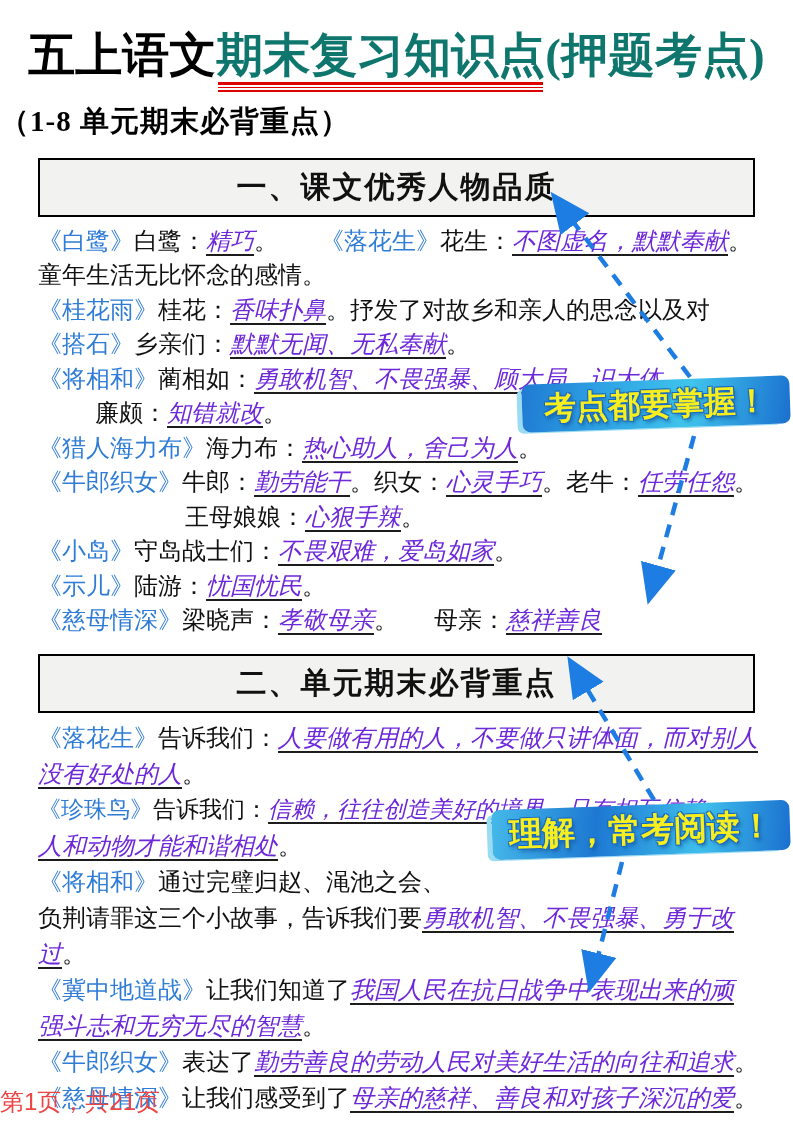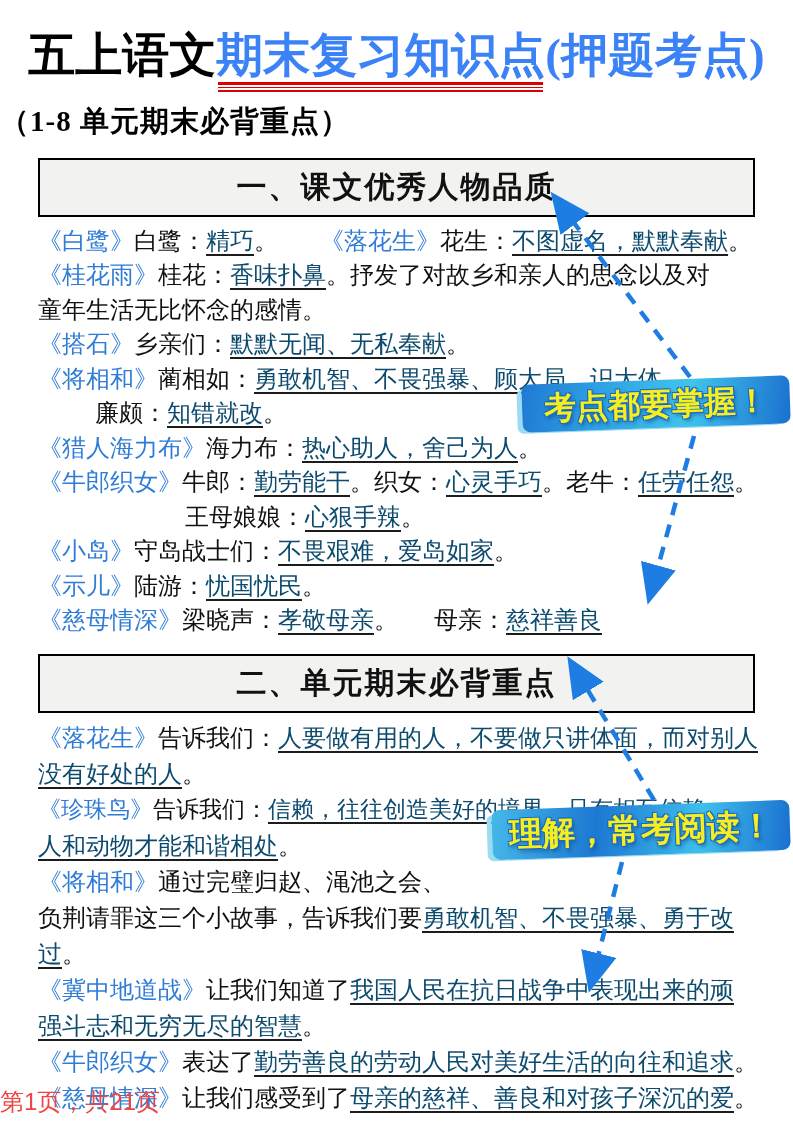--- a/index.html
+++ b/index.html
@@ -5,41 +5,41 @@
   html,body{margin:0;padding:0;background:#ffffff;}
   .page{
     position:relative;width:793px;height:1122px;background:#ffffff;
     font-family:"Liberation Serif","DejaVu Serif",serif;overflow:hidden;
   }
   
   .title{
     text-align:center;padding-top:26px;font-size:47px;font-weight:900;
     white-space:nowrap;line-height:1.25;letter-spacing:0px;color:#000;
   }
-  .t-red{color:#3b82f6;}
+  .t-red{color:#0f766e;}
   .t-underline{display:inline-block;position:relative;padding-bottom:3px;}
   .t-underline::after{
     content:"";position:absolute;left:2px;right:2px;bottom:-4px;height:10px;
     background:linear-gradient(#de0000 0 3px,transparent 3px 5px,#de0000 5px 6.5px,transparent 6.5px 8px,#de0000 8px 10px);
   }
   .subtitle{font-size:29px;font-weight:bold;margin-top:14px;color:#000;letter-spacing:1px;}
   
   .secbox{
     margin:16px 38px 4px;border:2px solid #000000;background:#f2f2f0;
     text-align:center;font-size:30px;font-weight:bold;color:#111;
     padding:7px 0;letter-spacing:2px;
   }
   
   .content{padding:3px 38px 0;}
   .line{font-size:24px;line-height:34.5px;white-space:nowrap;color:#111;}
   .sec2 .line{line-height:36px;}
   .line.small{font-size:23px;}
   .seg.k{color:#111;}
   .seg.b{color:#2e7cd6;}
-  .seg.r{color:#0c4a6e;}
+  .seg.r{color:#6d28d9;font-style:italic;}
   .seg.u{border-bottom:2px solid #1c1c1c;padding-bottom:0;}
   .spacer{display:inline-block;}
   
   .banner{
     position:absolute;color:#f6ee1e;font-weight:bold;
     font-family:"Liberation Sans","DejaVu Sans",sans-serif;
     text-align:center;transform:rotate(-2deg);border-radius:8px;white-space:nowrap;
     text-shadow:1px 1px 0 #1a6ac0,-1px 1px 0 #1a6ac0,1px -1px 0 #1a6ac0,-1px -1px 0 #1a6ac0,2px 3px 4px rgba(10,60,130,.55);
   }
   .banner1{
@@ -67,22 +67,22 @@
 
   <div class="title"><span>五上语文</span><span class="t-red t-underline">期末复习知识点</span><span class="t-red">(押题考点)</span></div>
 
   <div class="subtitle">（1-8 单元期末必背重点）</div>
 
   <div class="secbox">
     <span>一、课文优秀人物品质</span>
   </div>
   <div class="content sec1">
       <div class="line"><span class="seg b">《白鹭》</span><span class="seg k">白鹭：</span><span class="seg r u">精巧</span><span class="seg k">。</span><span class="spacer" style="width: 42px;"></span><span class="seg b">《落花生》</span><span class="seg k">花生：</span><span class="seg r u">不图虚名，默默奉献</span><span class="seg k">。</span></div>
+      <div class="line"><span class="seg k">童年生活无比怀念的感情。</span></div>
       <div class="line"><span class="seg b">《桂花雨》</span><span class="seg k">桂花：</span><span class="seg r u">香味扑鼻</span><span class="seg k">。抒发了对故乡和亲人的思念以及对</span></div>
-      <div class="line"><span class="seg k">童年生活无比怀念的感情。</span></div>
       <div class="line"><span class="seg b">《搭石》</span><span class="seg k">乡亲们：</span><span class="seg r u">默默无闻、无私奉献</span><span class="seg k">。</span></div>
       <div class="line"><span class="seg b">《将相和》</span><span class="seg k">蔺相如：</span><span class="seg r u">勇敢机智、不畏强暴、顾大局、识大体</span><span class="seg r">，</span></div>
       <div class="line" style="padding-left: 57px;"><span class="seg k">廉颇：</span><span class="seg r u">知错就改</span><span class="seg k">。</span></div>
       <div class="line"><span class="seg b">《猎人海力布》</span><span class="seg k">海力布：</span><span class="seg r u">热心助人，舍己为人</span><span class="seg k">。</span></div>
       <div class="line"><span class="seg b">《牛郎织女》</span><span class="seg k">牛郎：</span><span class="seg r u">勤劳能干</span><span class="seg k">。</span><span class="seg k">织女：</span><span class="seg r u">心灵手巧</span><span class="seg k">。</span><span class="seg k">老牛：</span><span class="seg r u">任劳任怨</span><span class="seg k">。</span></div>
       <div class="line" style="padding-left: 147px;"><span class="seg k">王母娘娘：</span><span class="seg r u">心狠手辣</span><span class="seg k">。</span></div>
       <div class="line"><span class="seg b">《小岛》</span><span class="seg k">守岛战士们：</span><span class="seg r u">不畏艰难，爱岛如家</span><span class="seg k">。</span></div>
       <div class="line"><span class="seg b">《示儿》</span><span class="seg k">陆游：</span><span class="seg r u">忧国忧民</span><span class="seg k">。</span></div>
       <div class="line"><span class="seg b">《慈母情深》</span><span class="seg k">梁晓声：</span><span class="seg r u">孝敬母亲</span><span class="seg k">。</span><span class="spacer" style="width: 36px;"></span><span class="seg k">母亲：</span><span class="seg r u">慈祥善良</span></div>
     </div>

